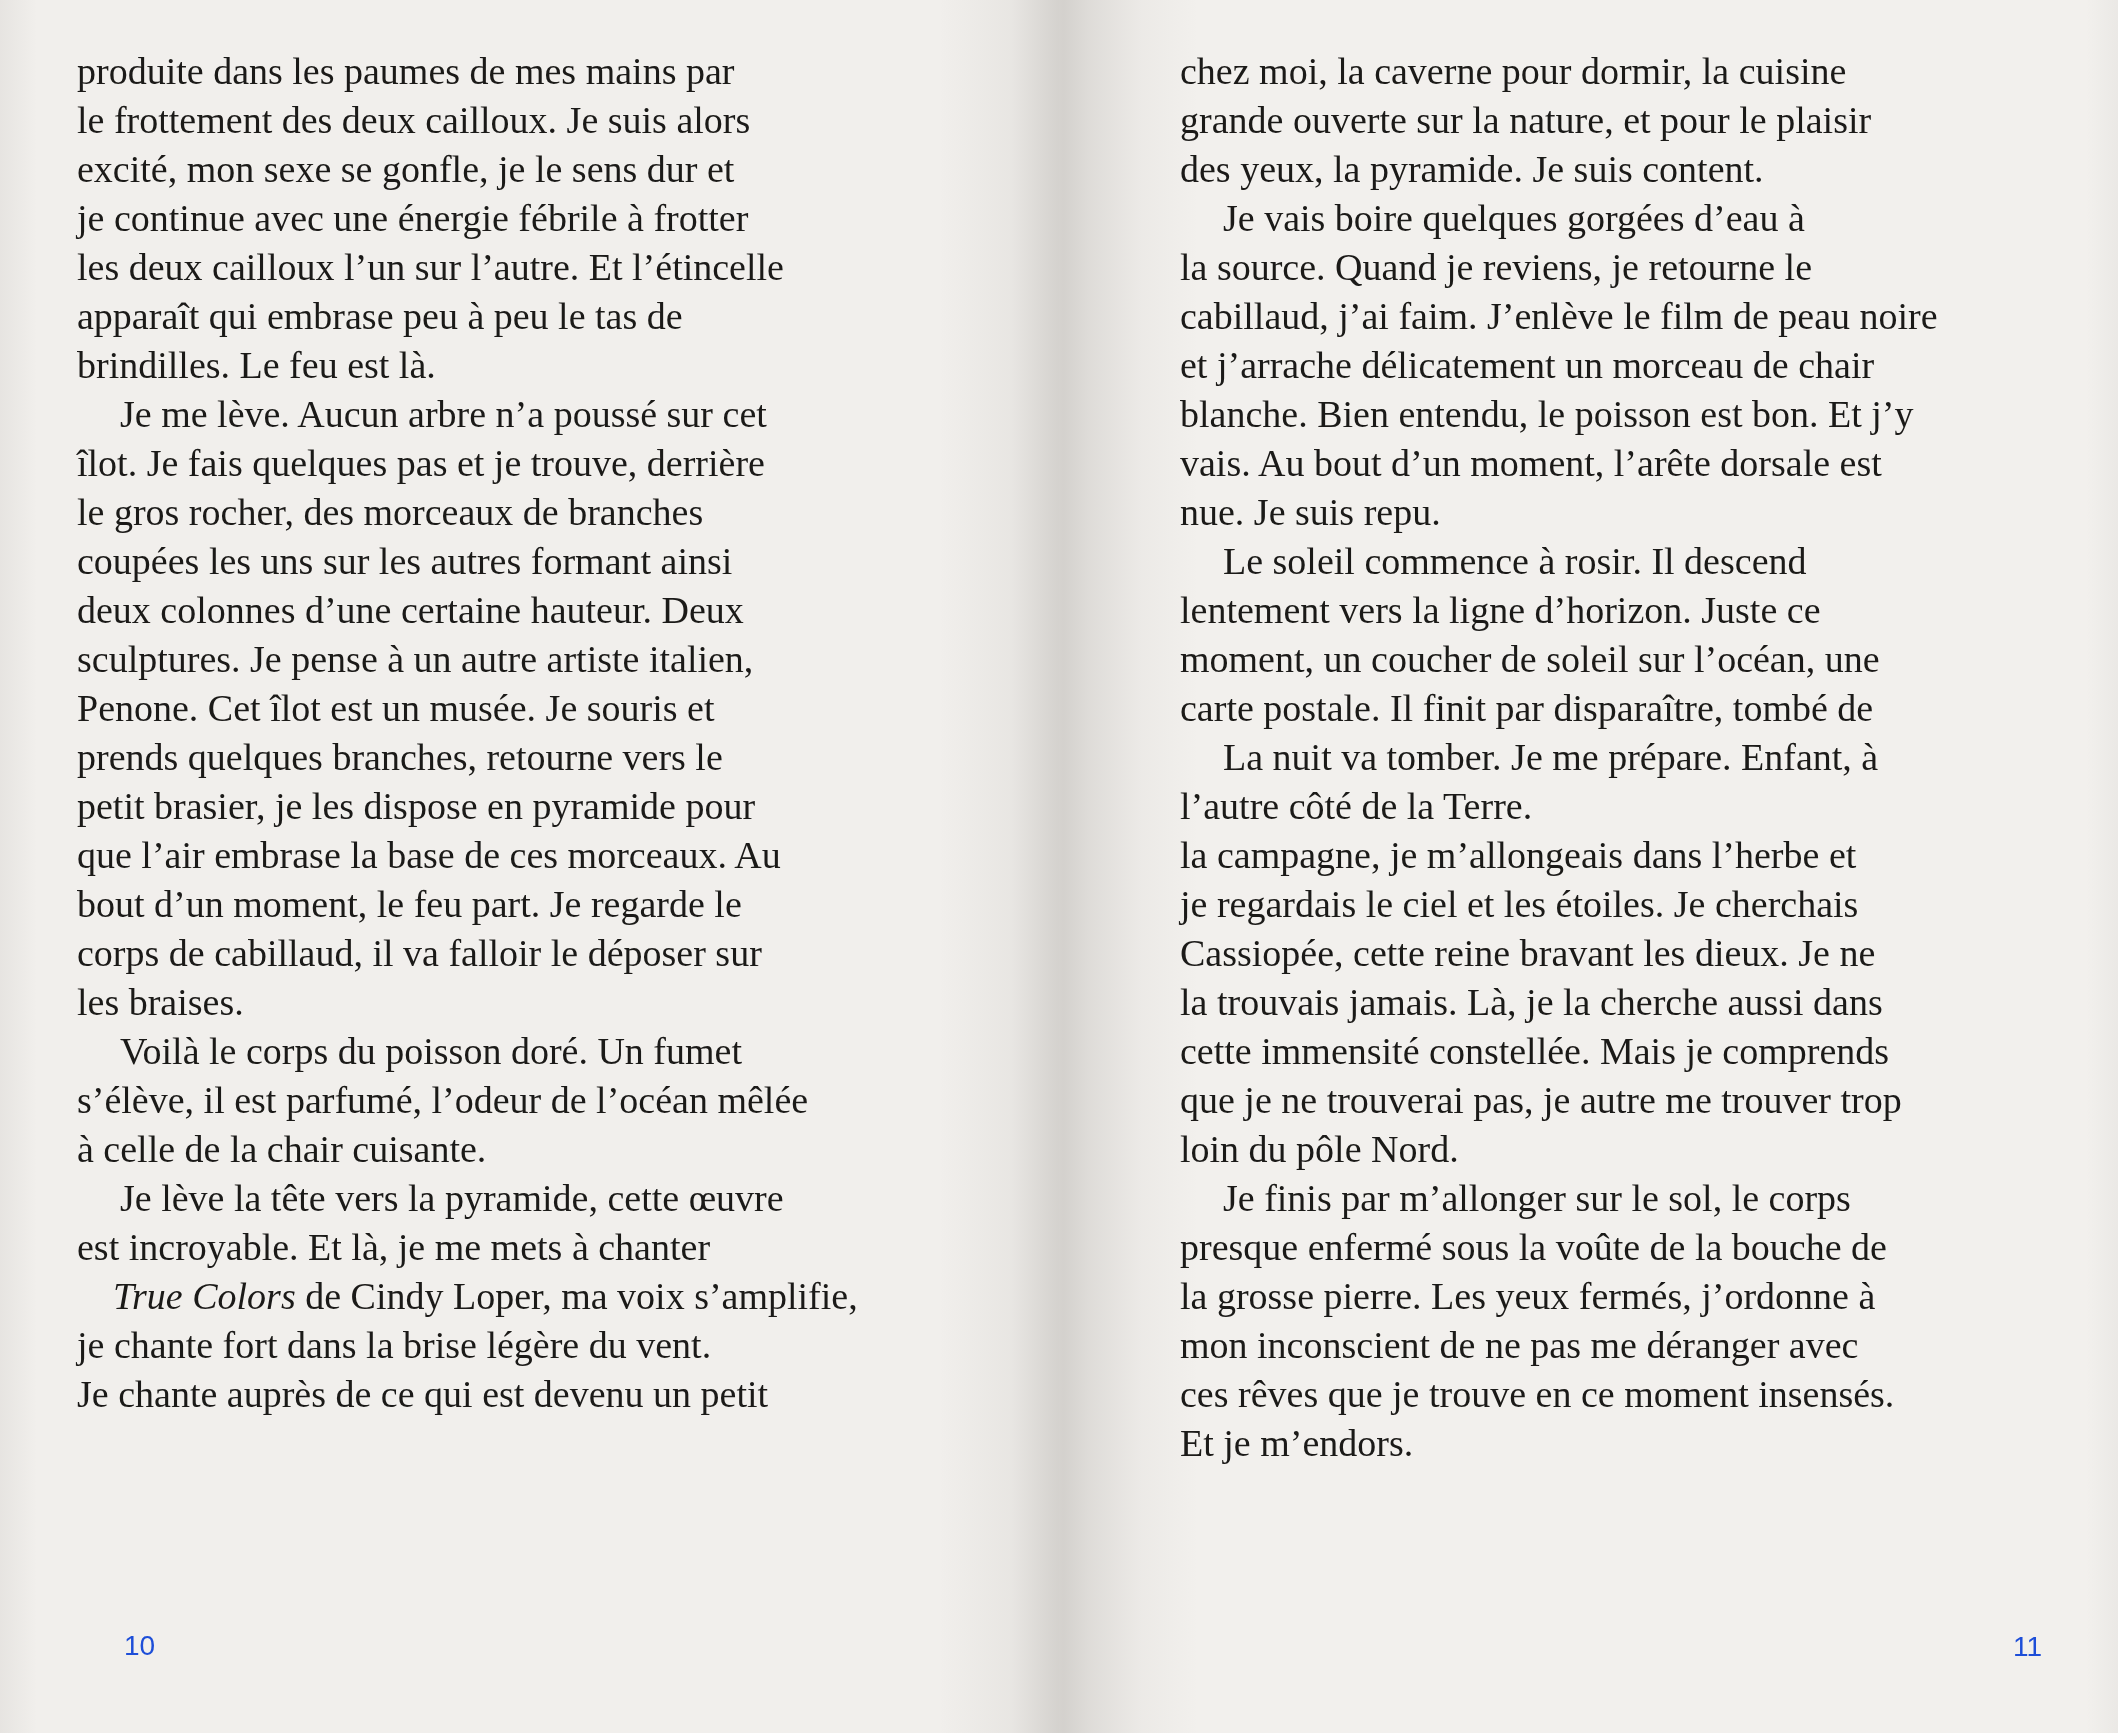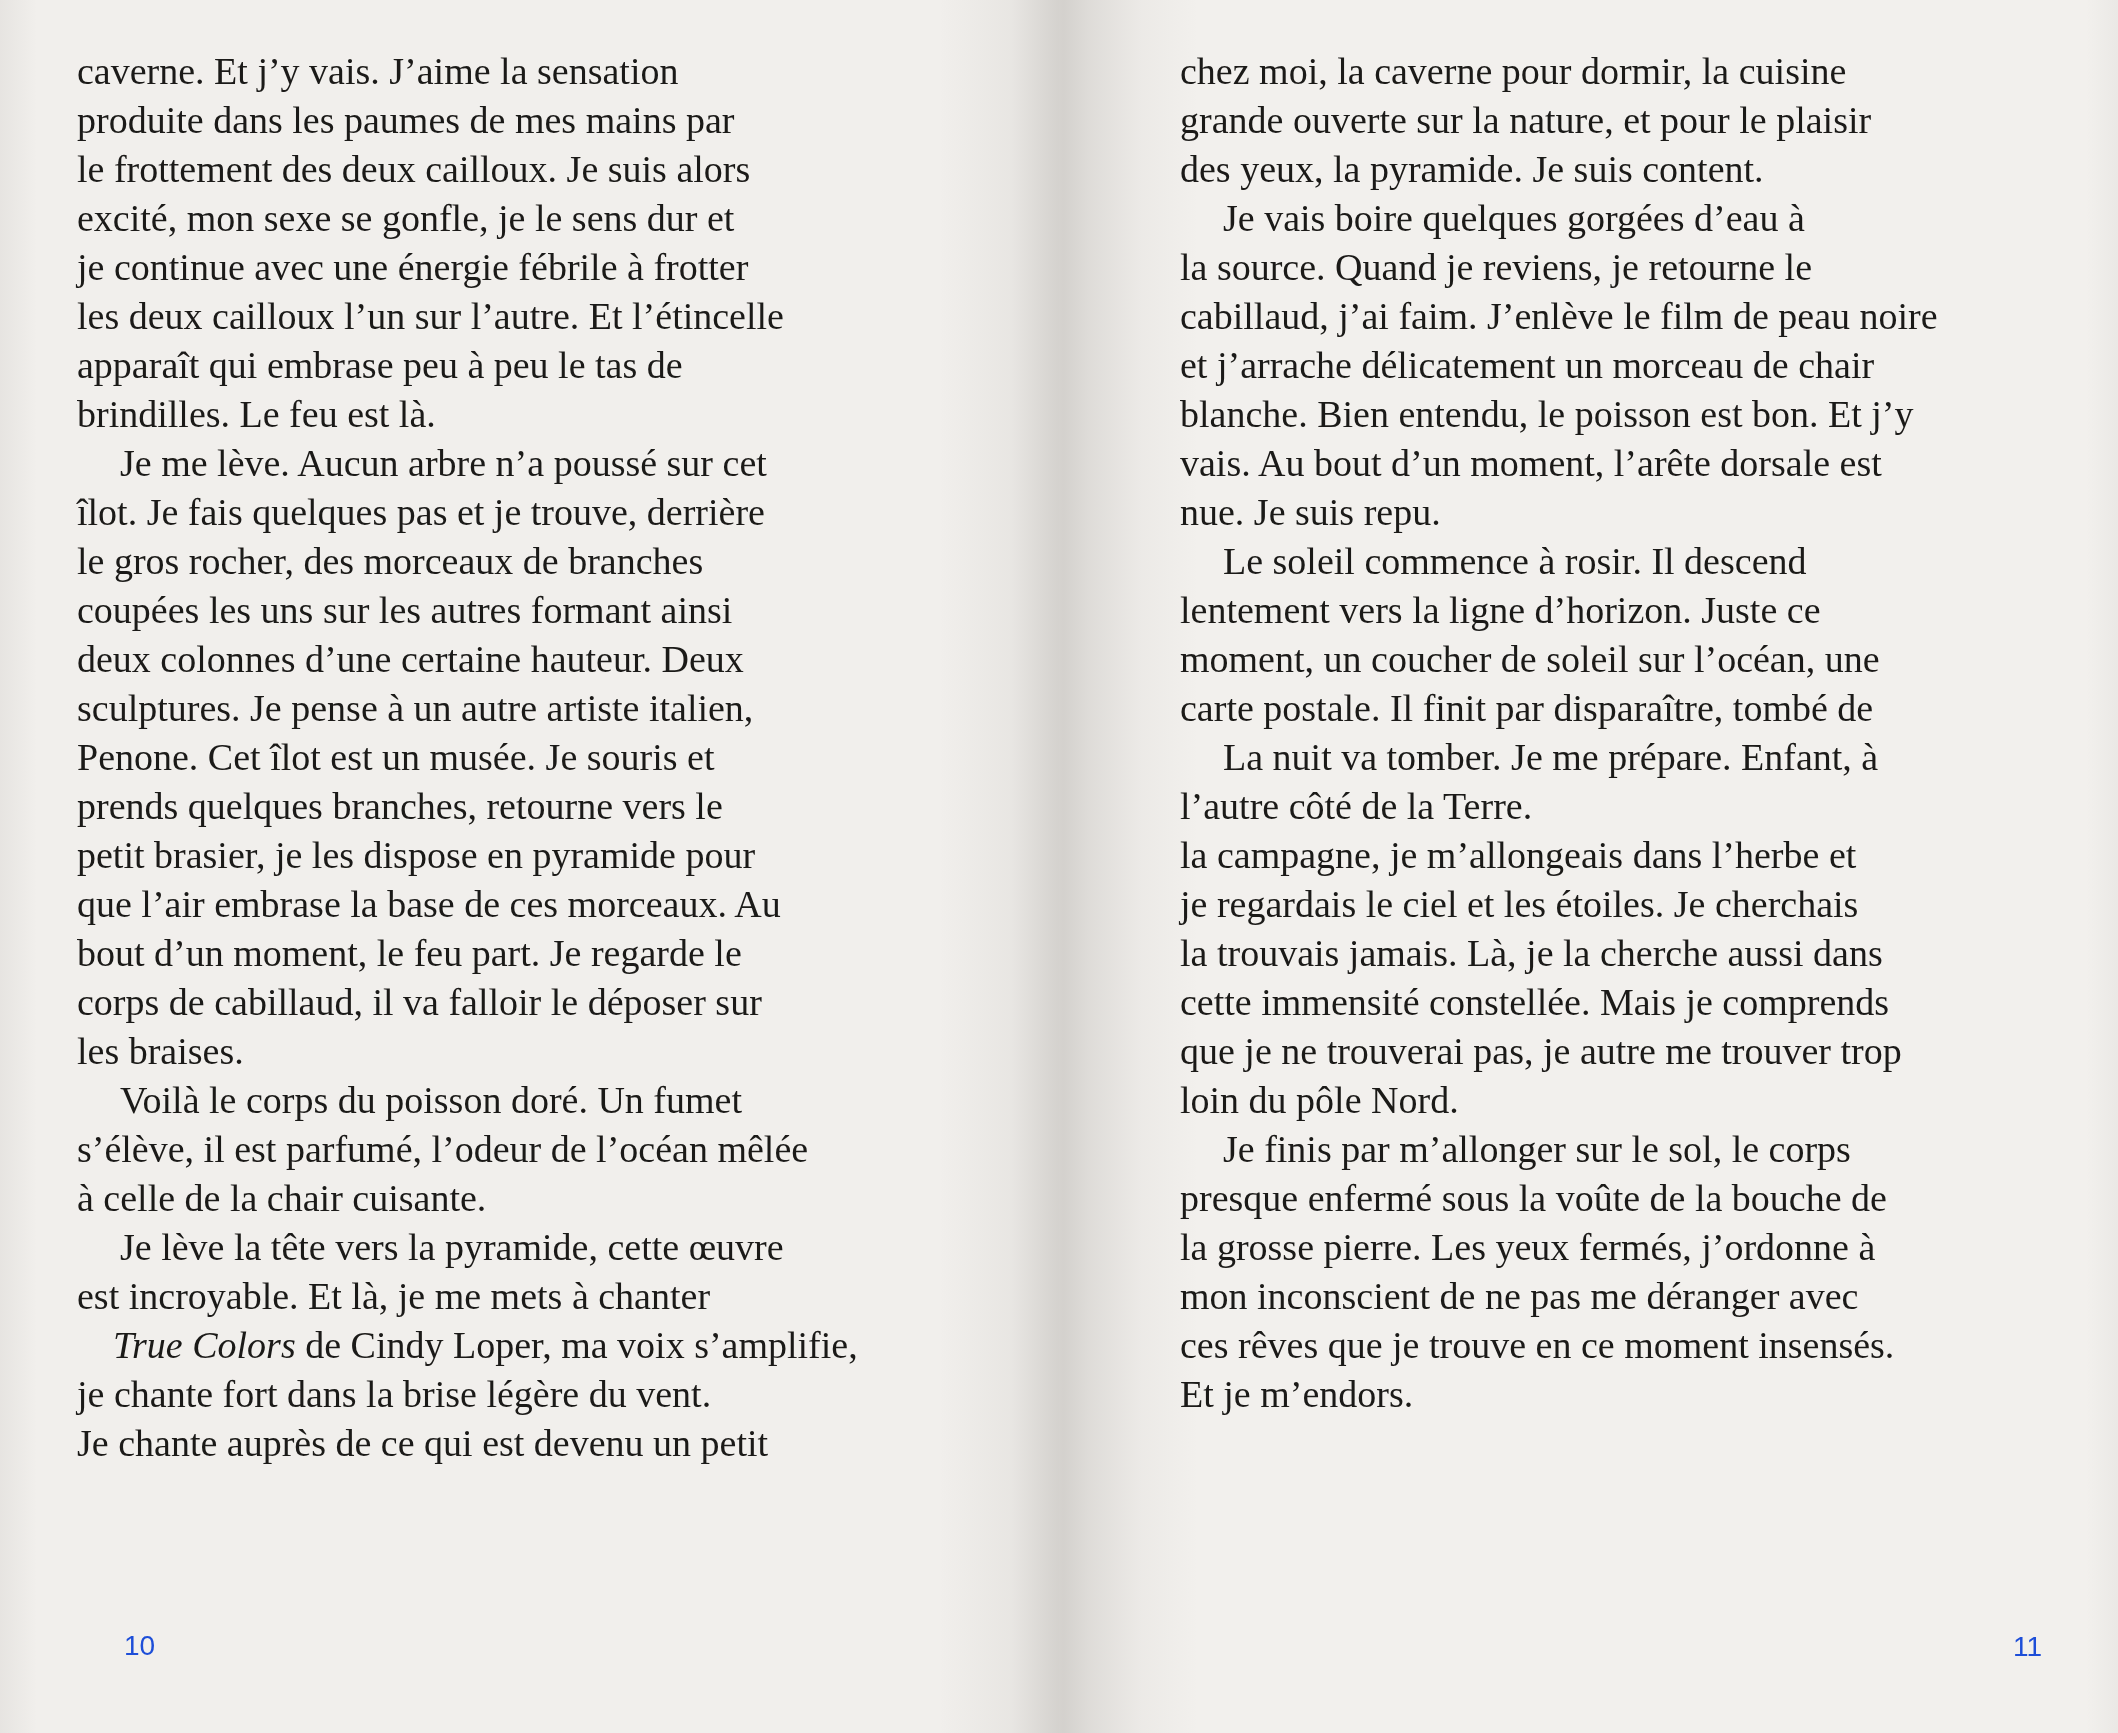--- a/index.html
+++ b/index.html
@@ -88,21 +88,20 @@
 <div class="spread">
 
   <div class="page page-left"></div>
   <div class="page page-right"></div>
 
   <div class="gutter-shadow"></div>
   <div class="edge-left"></div>
   <div class="edge-right"></div>
 
   <div class="text-column left" id="left-lines">
-      <div class="line">caverne. Et j’y vais. J’aime la sensation</div>
       <div class="line">produite dans les paumes de mes mains par</div>
       <div class="line">le frottement des deux cailloux. Je suis alors</div>
       <div class="line">excité, mon sexe se gonfle, je le sens dur et</div>
       <div class="line">je continue avec une énergie fébrile à frotter</div>
       <div class="line">les deux cailloux l’un sur l’autre. Et l’étincelle</div>
       <div class="line">apparaît qui embrase peu à peu le tas de</div>
       <div class="line">brindilles. Le feu est là.</div>
       <div class="line indent">Je me lève. Aucun arbre n’a poussé sur cet</div>
       <div class="line">îlot. Je fais quelques pas et je trouve, derrière</div>
       <div class="line">le gros rocher, des morceaux de branches</div>
@@ -138,20 +137,21 @@
       <div class="line">vais. Au bout d’un moment, l’arête dorsale est</div>
       <div class="line">nue. Je suis repu.</div>
       <div class="line indent">Le soleil commence à rosir. Il descend</div>
       <div class="line">lentement vers la ligne d’horizon. Juste ce</div>
       <div class="line">moment, un coucher de soleil sur l’océan, une</div>
       <div class="line">carte postale. Il finit par disparaître, tombé de</div>
       <div class="line indent">La nuit va tomber. Je me prépare. Enfant, à</div>
       <div class="line">l’autre côté de la Terre.</div>
       <div class="line">la campagne, je m’allongeais dans l’herbe et</div>
       <div class="line">je regardais le ciel et les étoiles. Je cherchais</div>
+      <div class="line">Cassiopée, cette reine bravant les dieux. Je ne</div>
       <div class="line">la trouvais jamais. Là, je la cherche aussi dans</div>
       <div class="line">cette immensité constellée. Mais je comprends</div>
       <div class="line">que je ne trouverai pas, je autre me trouver trop</div>
       <div class="line">loin du pôle Nord.</div>
       <div class="line indent">Je finis par m’allonger sur le sol, le corps</div>
       <div class="line">presque enfermé sous la voûte de la bouche de</div>
       <div class="line">la grosse pierre. Les yeux fermés, j’ordonne à</div>
       <div class="line">mon inconscient de ne pas me déranger avec</div>
       <div class="line">ces rêves que je trouve en ce moment insensés.</div>
       <div class="line">Et je m’endors.</div>

